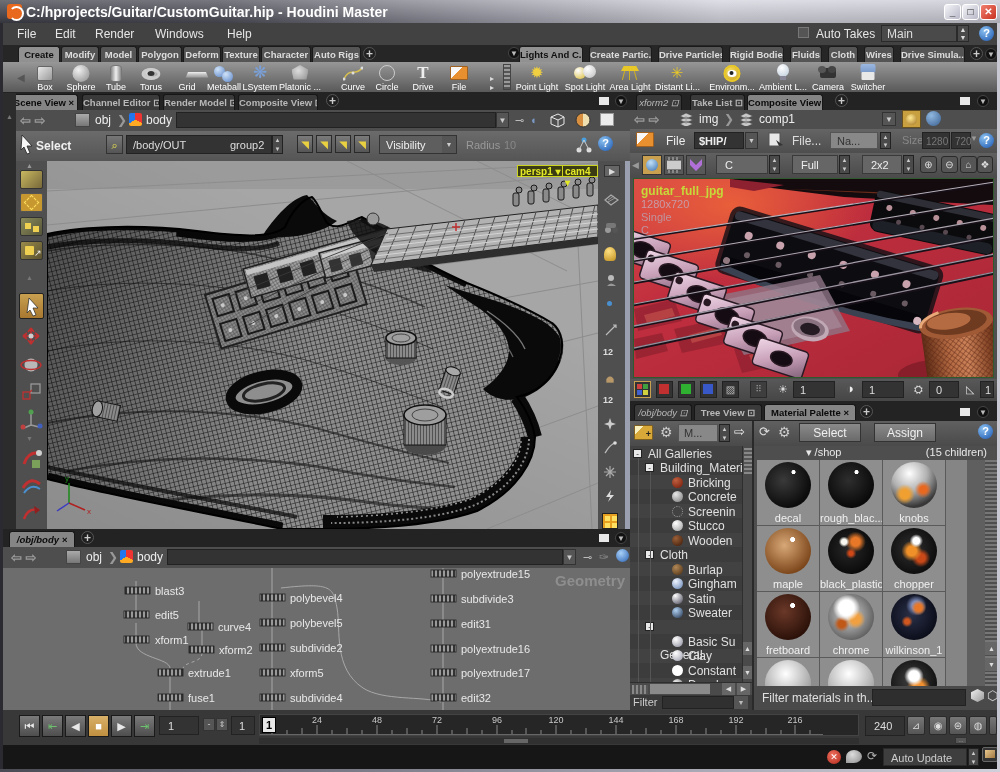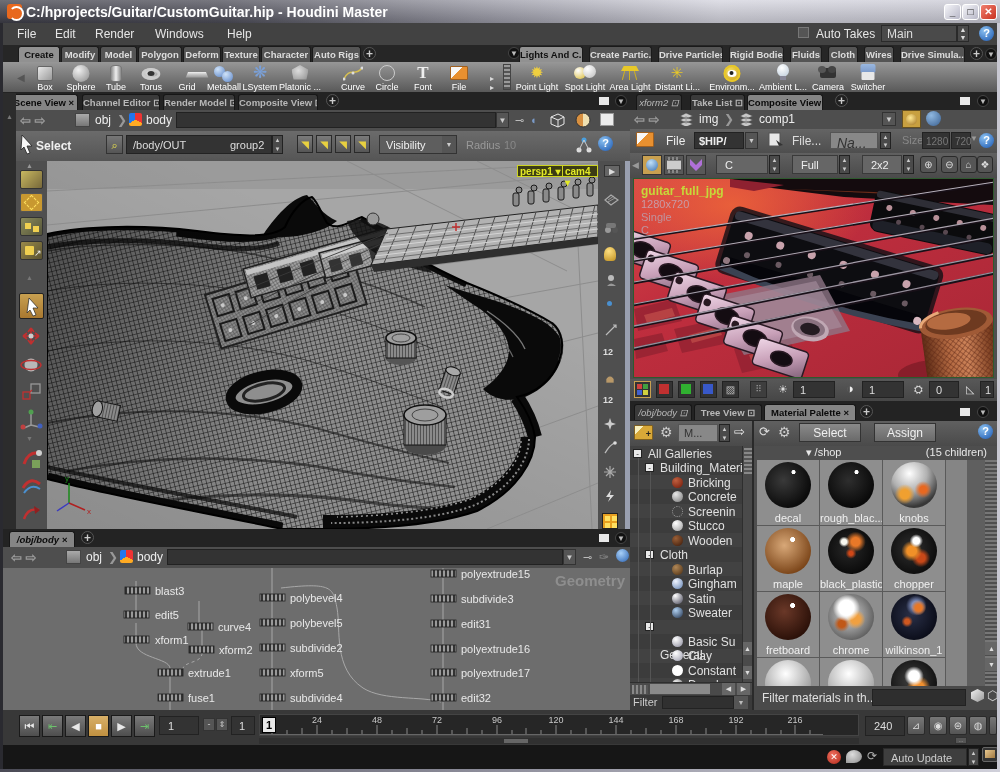--- a/index.html
+++ b/index.html
@@ -162,21 +162,21 @@
           <circle cx="19" cy="3" r="1.5" fill="#ddd"></circle>
         </svg></span>
       <span class="lab">Curve</span>
     </span>
   <span class="sicon" style="left:362px;">
       <span class="ig" style="top:2px; width:16px; height:16px; border-radius:50%; border:1.5px solid #ccc;"></span>
       <span class="lab">Circle</span>
     </span>
   <span class="sicon" style="left:398px;">
       <span class="ig" style="top:0px; color:#eee; font-size:17px; font-weight:bold; font-family:'Liberation Serif',serif;">T</span>
-      <span class="lab">Font</span>
+      <span class="lab">Drive</span>
     </span>
   <span class="sicon" style="left:434px;">
       <span class="ig" style="top:3px; width:18px; height:14px; background:linear-gradient(135deg,#f8f8f8 40%,#e89030 40%); border:1px solid #a06020; border-radius:1px;"></span>
       <span class="lab">File</span>
     </span>
   <span class="abs" style="left:487px; top:12px; color:#ddd; font-size:8px;">▸<br>▸</span>
   <span class="abs" style="left:500px; top:2px; width:8px; height:26px; background:repeating-linear-gradient(to bottom,#999 0 2px,#555 2px 4px); border:1px solid #444;"></span>
   <span class="sicon" style="left:512px;">
       <span class="ig" style="top:2px; color:#f0d040; font-size:16px; line-height:16px;">✹</span>
       <span class="lab">Point Light</span>
@@ -774,21 +774,21 @@
 <div class="abs" style="left:0; top:37px; width:367px; height:24px; background:linear-gradient(#646464,#4e4e4e);">
   <span class="abs" style="left:6px; top:3px; width:18px; height:15px; background:linear-gradient(135deg,#f8f8f8 40%,#e89030 40%); border:1px solid #a06020; border-radius:1px;"></span>
   <span class="abs" style="left:36px; top:5px; font-size:12px; color:#eee;">File</span>
   <span class="pfield" style="left:64px; top:3px; width:50px; height:17px; color:#eee; font-size:11px; font-weight:bold; padding:2px 4px;">$HIP/</span>
   <span class="abs" style="left:115px; top:3px; width:13px; height:17px; background:#555; border:1px solid #333; color:#ccc; font-size:7px; text-align:center; line-height:16px;">▼</span>
   <span class="abs" style="left:138px; top:3px; width:16px; height:16px;"><svg width="16" height="16">
           <rect x="1" y="1" width="11" height="13" fill="#e8e8e8" stroke="#555"></rect>
           <path d="M8,8 L15,13 L11,14 Z" fill="#333"></path>
         </svg></span>
   <span class="abs" style="left:162px; top:5px; font-size:12px; color:#ddd;">File...</span>
-  <span class="abs" style="left:200px; top:3px; width:48px; height:17px; background:#888; border:1px solid #555; color:#333; font-size:14px; padding:2px 6px;font-style:italic;">Na...</span>
+  <span class="abs" style="left:200px; top:3px; width:48px; height:17px; background:#888; border:1px solid #555; color:#333; font-size:11px; padding:2px 6px;">Na...</span>
   <span class="spin" style="left:250px; top:3px; width:11px; height:17px; font-size:6px; line-height:8px;">▲<br>▼</span>
   <span class="abs" style="left:272px; top:5px; font-size:11px; color:#888;">Size</span>
   <span class="pfield" style="left:292px; top:3px; width:28px; height:17px; color:#777; font-size:10px; padding:3px 3px;">1280</span>
   <span class="pfield" style="left:321px; top:3px; width:20px; height:17px; color:#777; font-size:10px; padding:3px 3px;">720</span>
   <span class="abs" style="left:340px; top:5px; color:#999; font-size:8px;">▼</span>
   <span class="qm abs" style="left:349px; top:4px;">?</span>
 </div>
 <div class="abs" style="left:0; top:61px; width:367px; height:25px; background:linear-gradient(#606060,#4a4a4a);">
   <span class="abs" style="left:2px; top:7px; color:#999; font-size:9px;">◀</span>
   <span class="abs" style="left:12px; top:2px; width:20px; height:20px; background:#c8a050; border:1px solid #333;">

